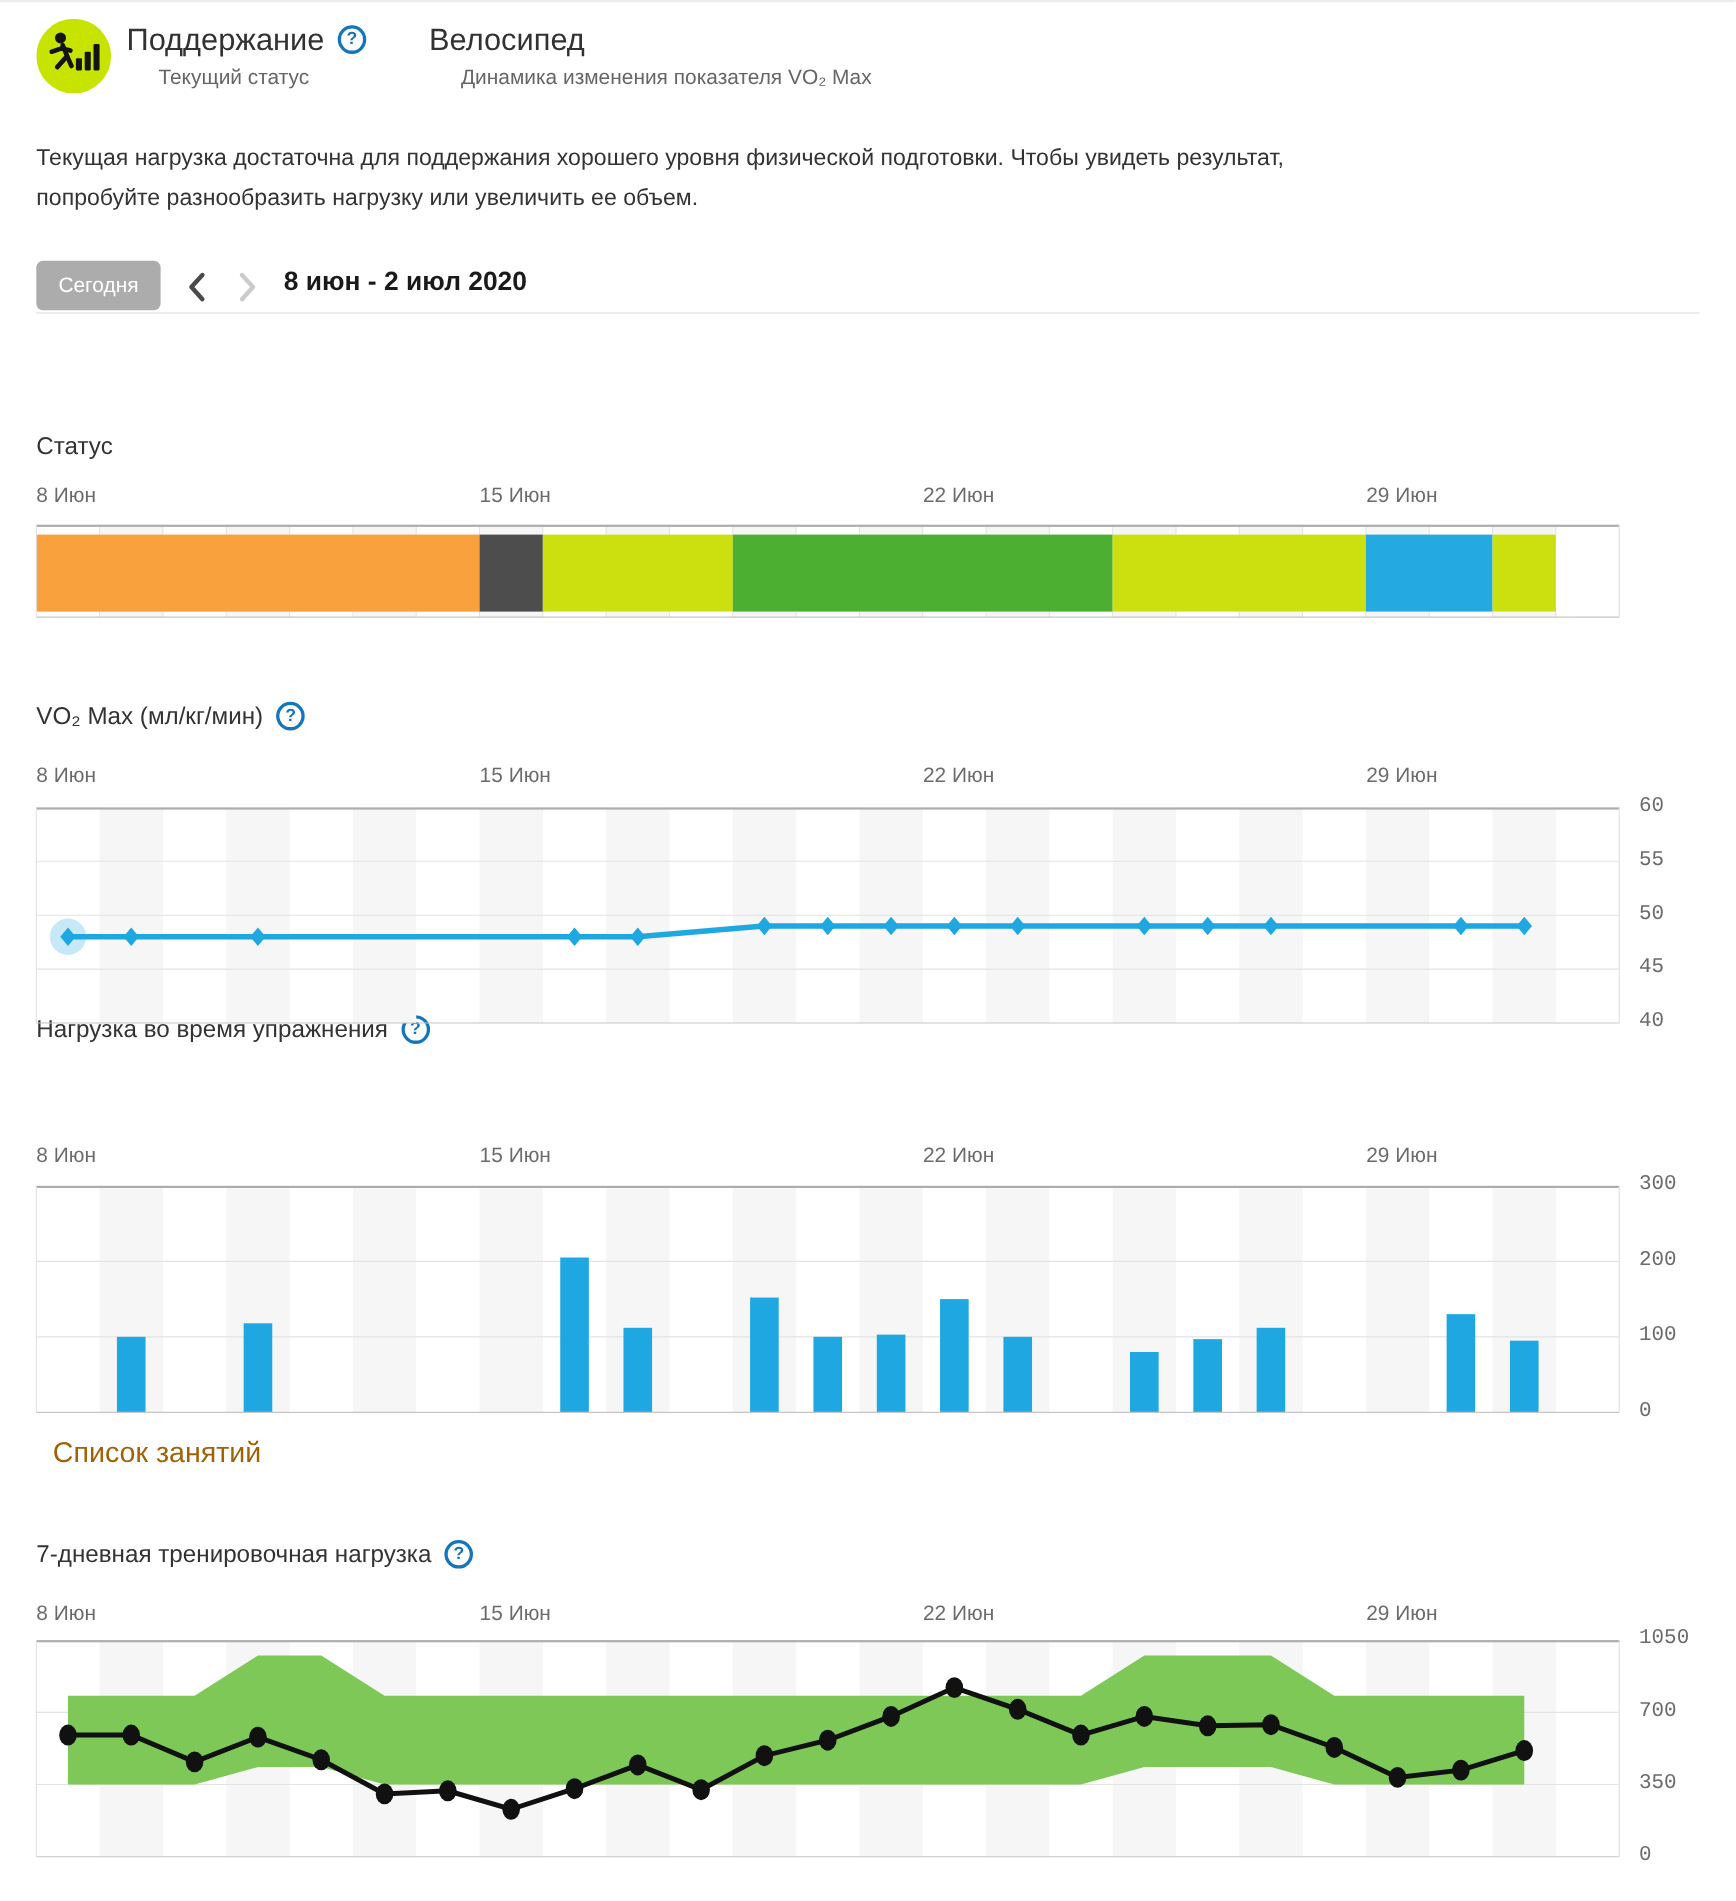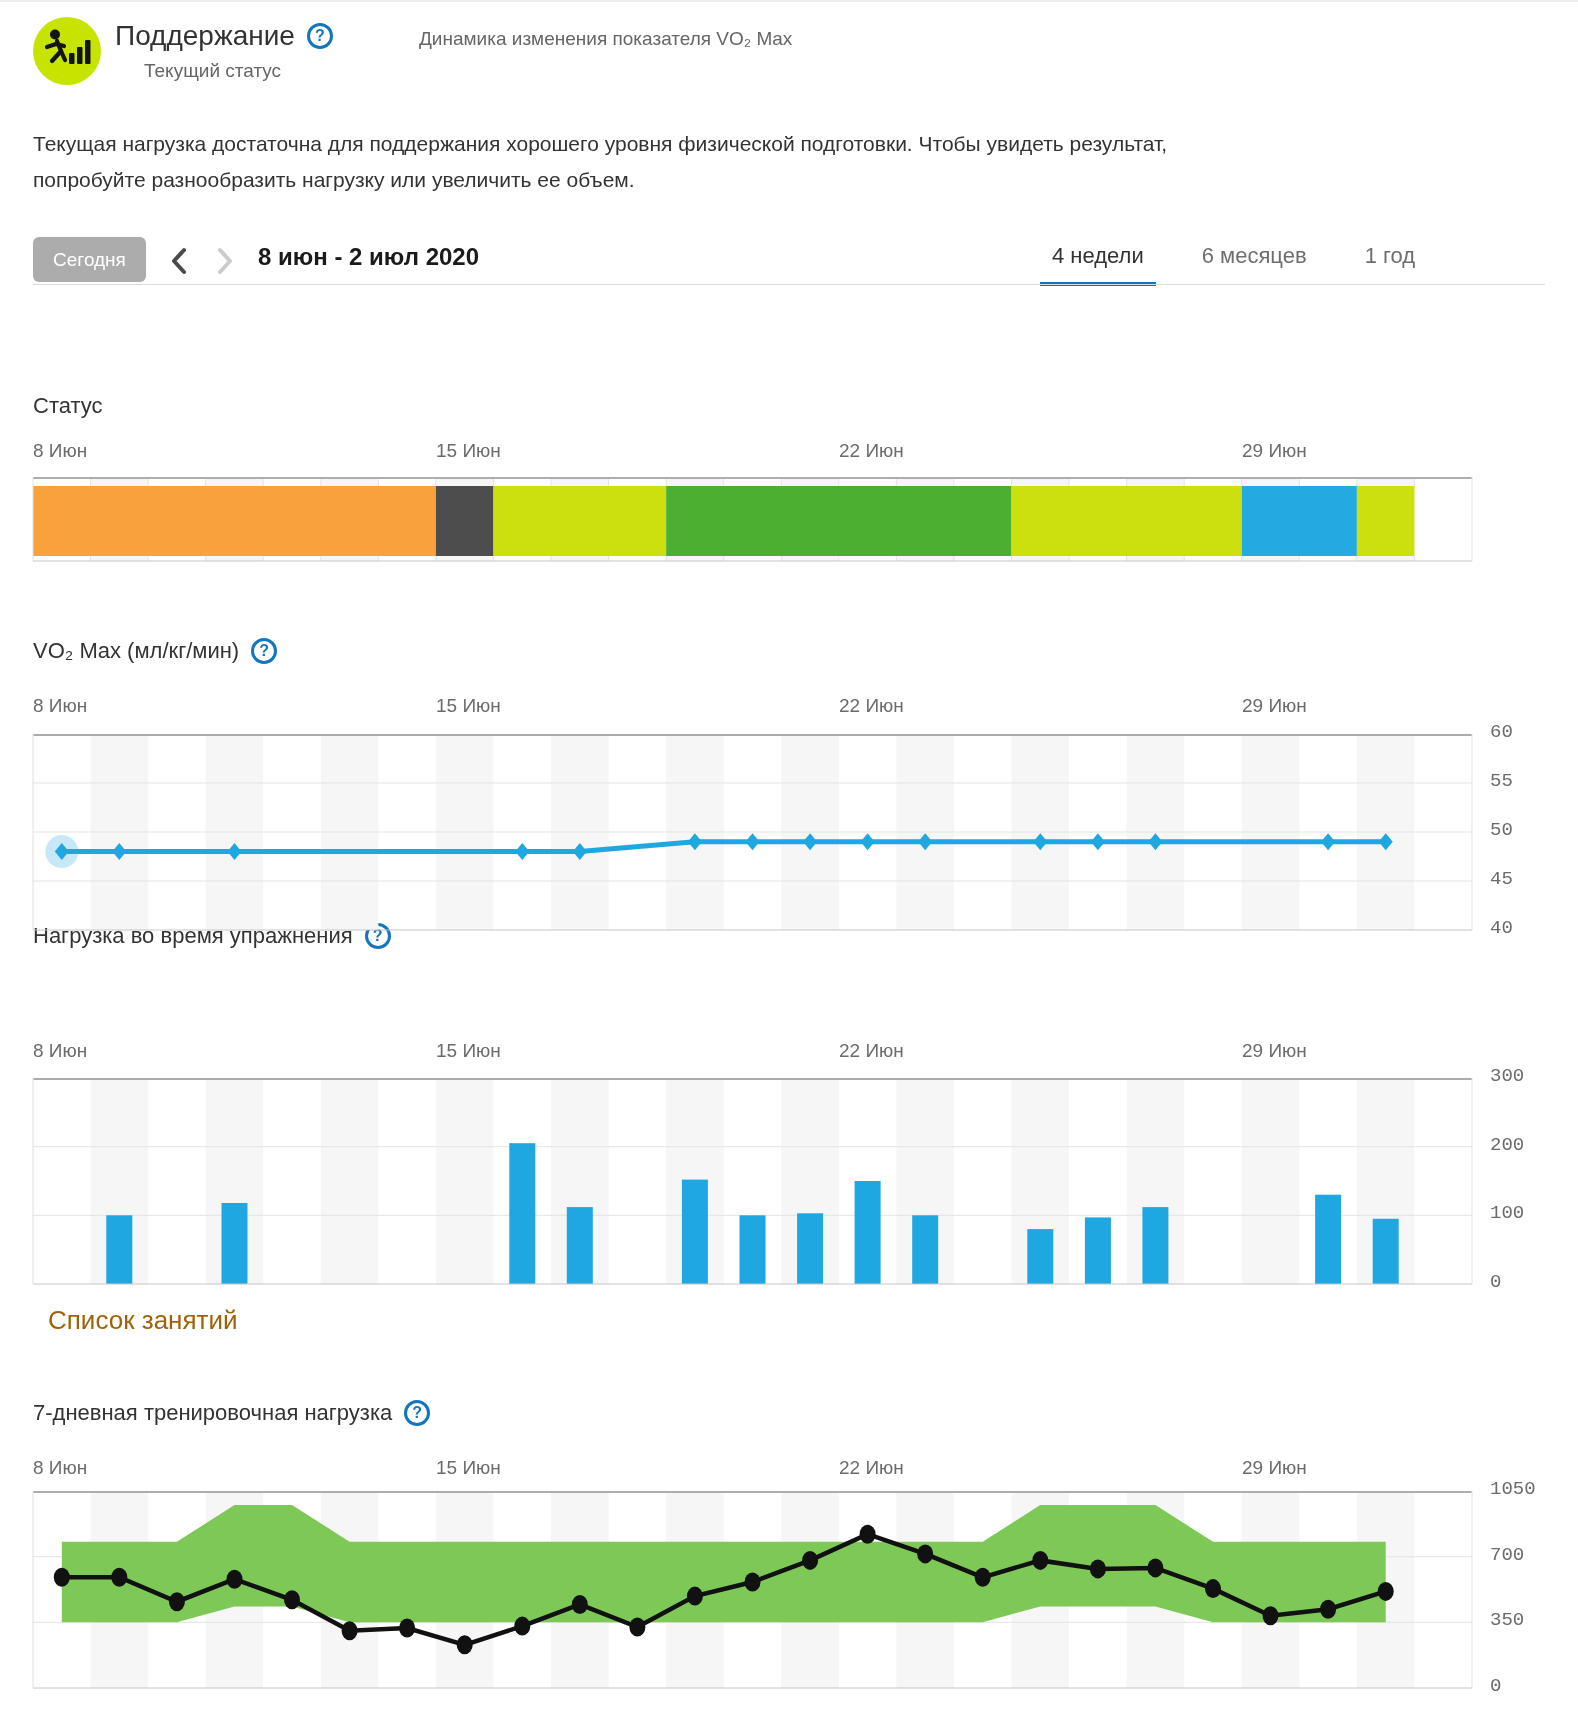--- a/index.html
+++ b/index.html
@@ -68,43 +68,39 @@
 
   <div class="hdr-block1">
     <div class="title-row">
       <span class="h1">Поддержание</span>
       <span class="help">?</span>
     </div>
     <div class="sub">Текущий статус</div>
   </div>
 
   <div class="hdr-block2">
+    <div class="h1">Велосипед</div>
     <div class="sub">Динамика изменения показателя VO₂ Max</div>
   </div>
 
   <p class="desc">Текущая нагрузка достаточна для поддержания хорошего уровня физической подготовки. Чтобы увидеть результат, попробуйте разнообразить нагрузку или увеличить ее объем.</p>
 
   <button class="btn-today">Сегодня</button>
   <button class="chev chev-l">
     <svg width="22" height="30" viewBox="0 0 22 30">
       <polyline points="16,4 6,15 16,26" stroke="#4A4A4A" stroke-width="4" fill="none" stroke-linecap="round" stroke-linejoin="round"></polyline>
     </svg>
   </button>
   <button class="chev chev-r">
     <svg width="22" height="30" viewBox="0 0 22 30">
       <polyline points="6,4 16,15 6,26" stroke="#CBCBCB" stroke-width="4" fill="none" stroke-linecap="round" stroke-linejoin="round"></polyline>
     </svg>
   </button>
   <div class="daterange">8 июн - 2 июл 2020</div>
 
-  <div class="tabs">
-    <div class="tab active">4 недели</div>
-    <div class="tab">6 месяцев</div>
-    <div class="tab">1 год</div>
-  </div>
   <div class="hr"></div>
 
   <div class="sec" id="sec-status">
     <span>Статус</span>
   </div>
   <div class="sec" id="sec-vo2">
     <span>VO₂ Max (мл/кг/мин)</span>
     <span class="help">?</span>
   </div>
   <div class="sec" id="sec-load">

